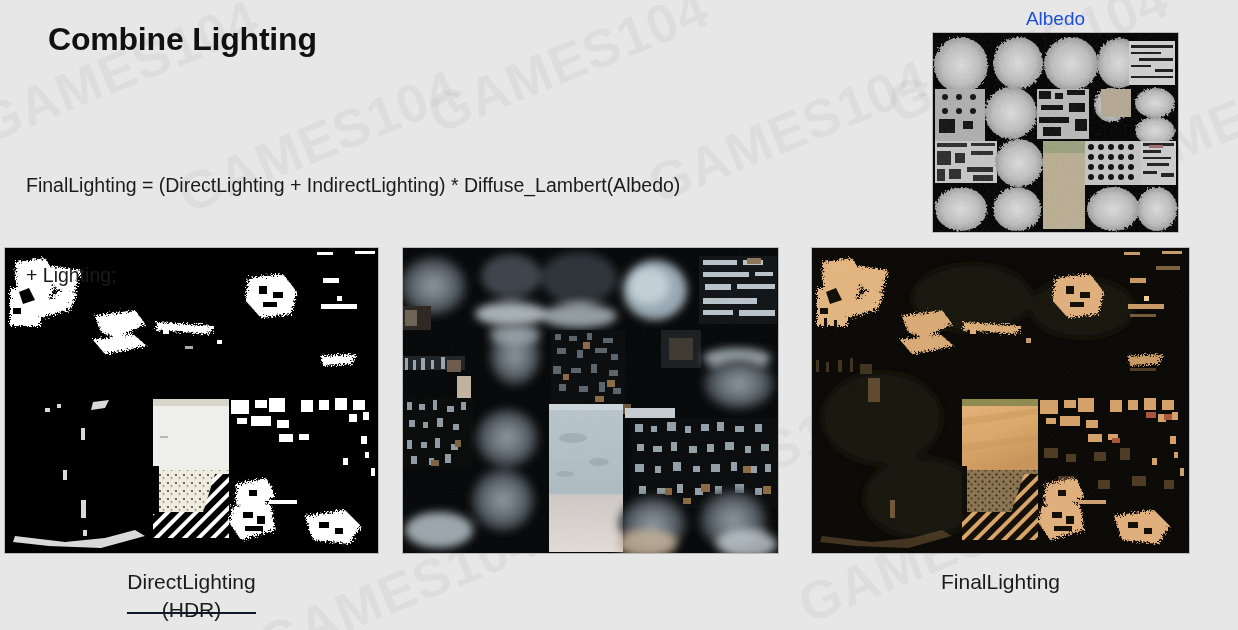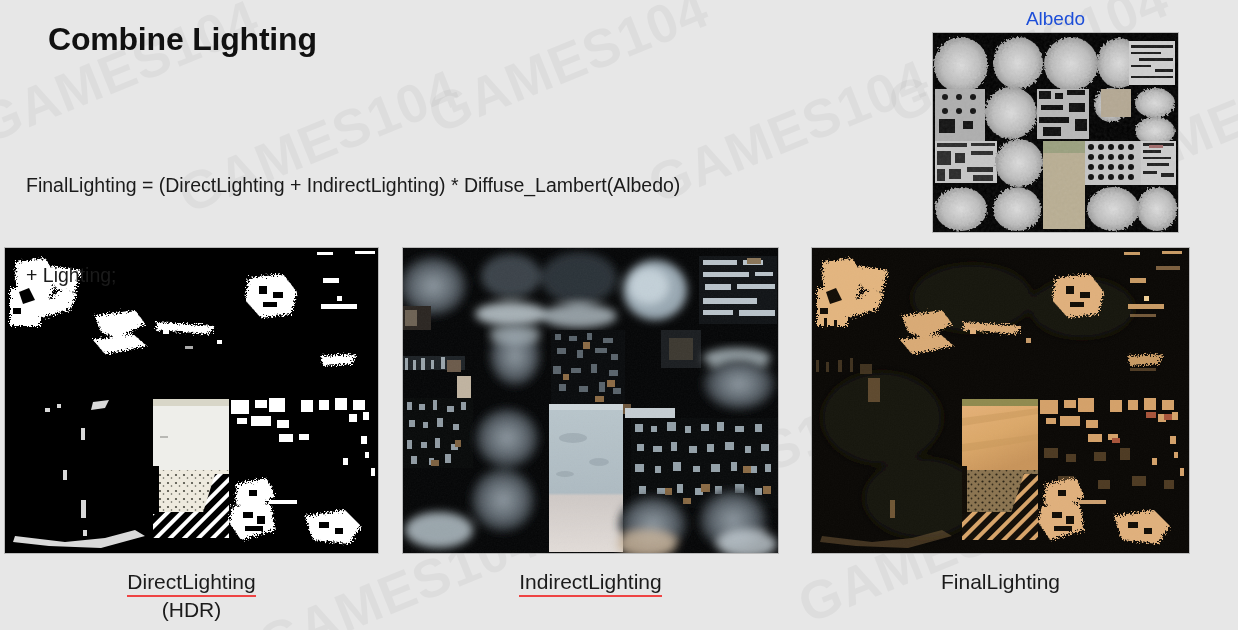--- a/index.html
+++ b/index.html
@@ -62,22 +62,22 @@
   
   .caption {
     position: absolute;
     font-size: 21px;
     color: #1b1b1b;
     text-align: center;
     z-index: 3;
     white-space: nowrap;
   }
   .misspelled {
-    border-bottom: 2px solid #ef4444;
-    padding-bottom: 2px;
+    border-bottom: 2px solid #0f172a;
+    padding-bottom: 19px;
   }
 
   .albedo-caption {
     position: absolute;
     left: 933px;
     width: 245px;
     top: 8px;
     font-size: 19px;
     color: #1d4ed8;
     text-align: center;
@@ -725,18 +725,17 @@
     <rect width="377" height="305" filter="url(#nz3)" opacity="0.2"></rect>
   </svg>
 </div>
 
 <div class="caption" style="left:5px; width:373px; top:568px; line-height:28px;">
   <div><span class="misspelled">DirectLighting</span></div>
   <div>(HDR)</div>
 </div>
 
 <div class="caption" style="left:403px; width:375px; top:568px; line-height:28px;">
-  <div><span class="misspelled">IndirectLighting</span></div>
 </div>
 
 <div class="caption" style="left:812px; width:377px; top:568px; line-height:28px;">
   <div>FinalLighting</div>
 </div>
 
 </body></html>

